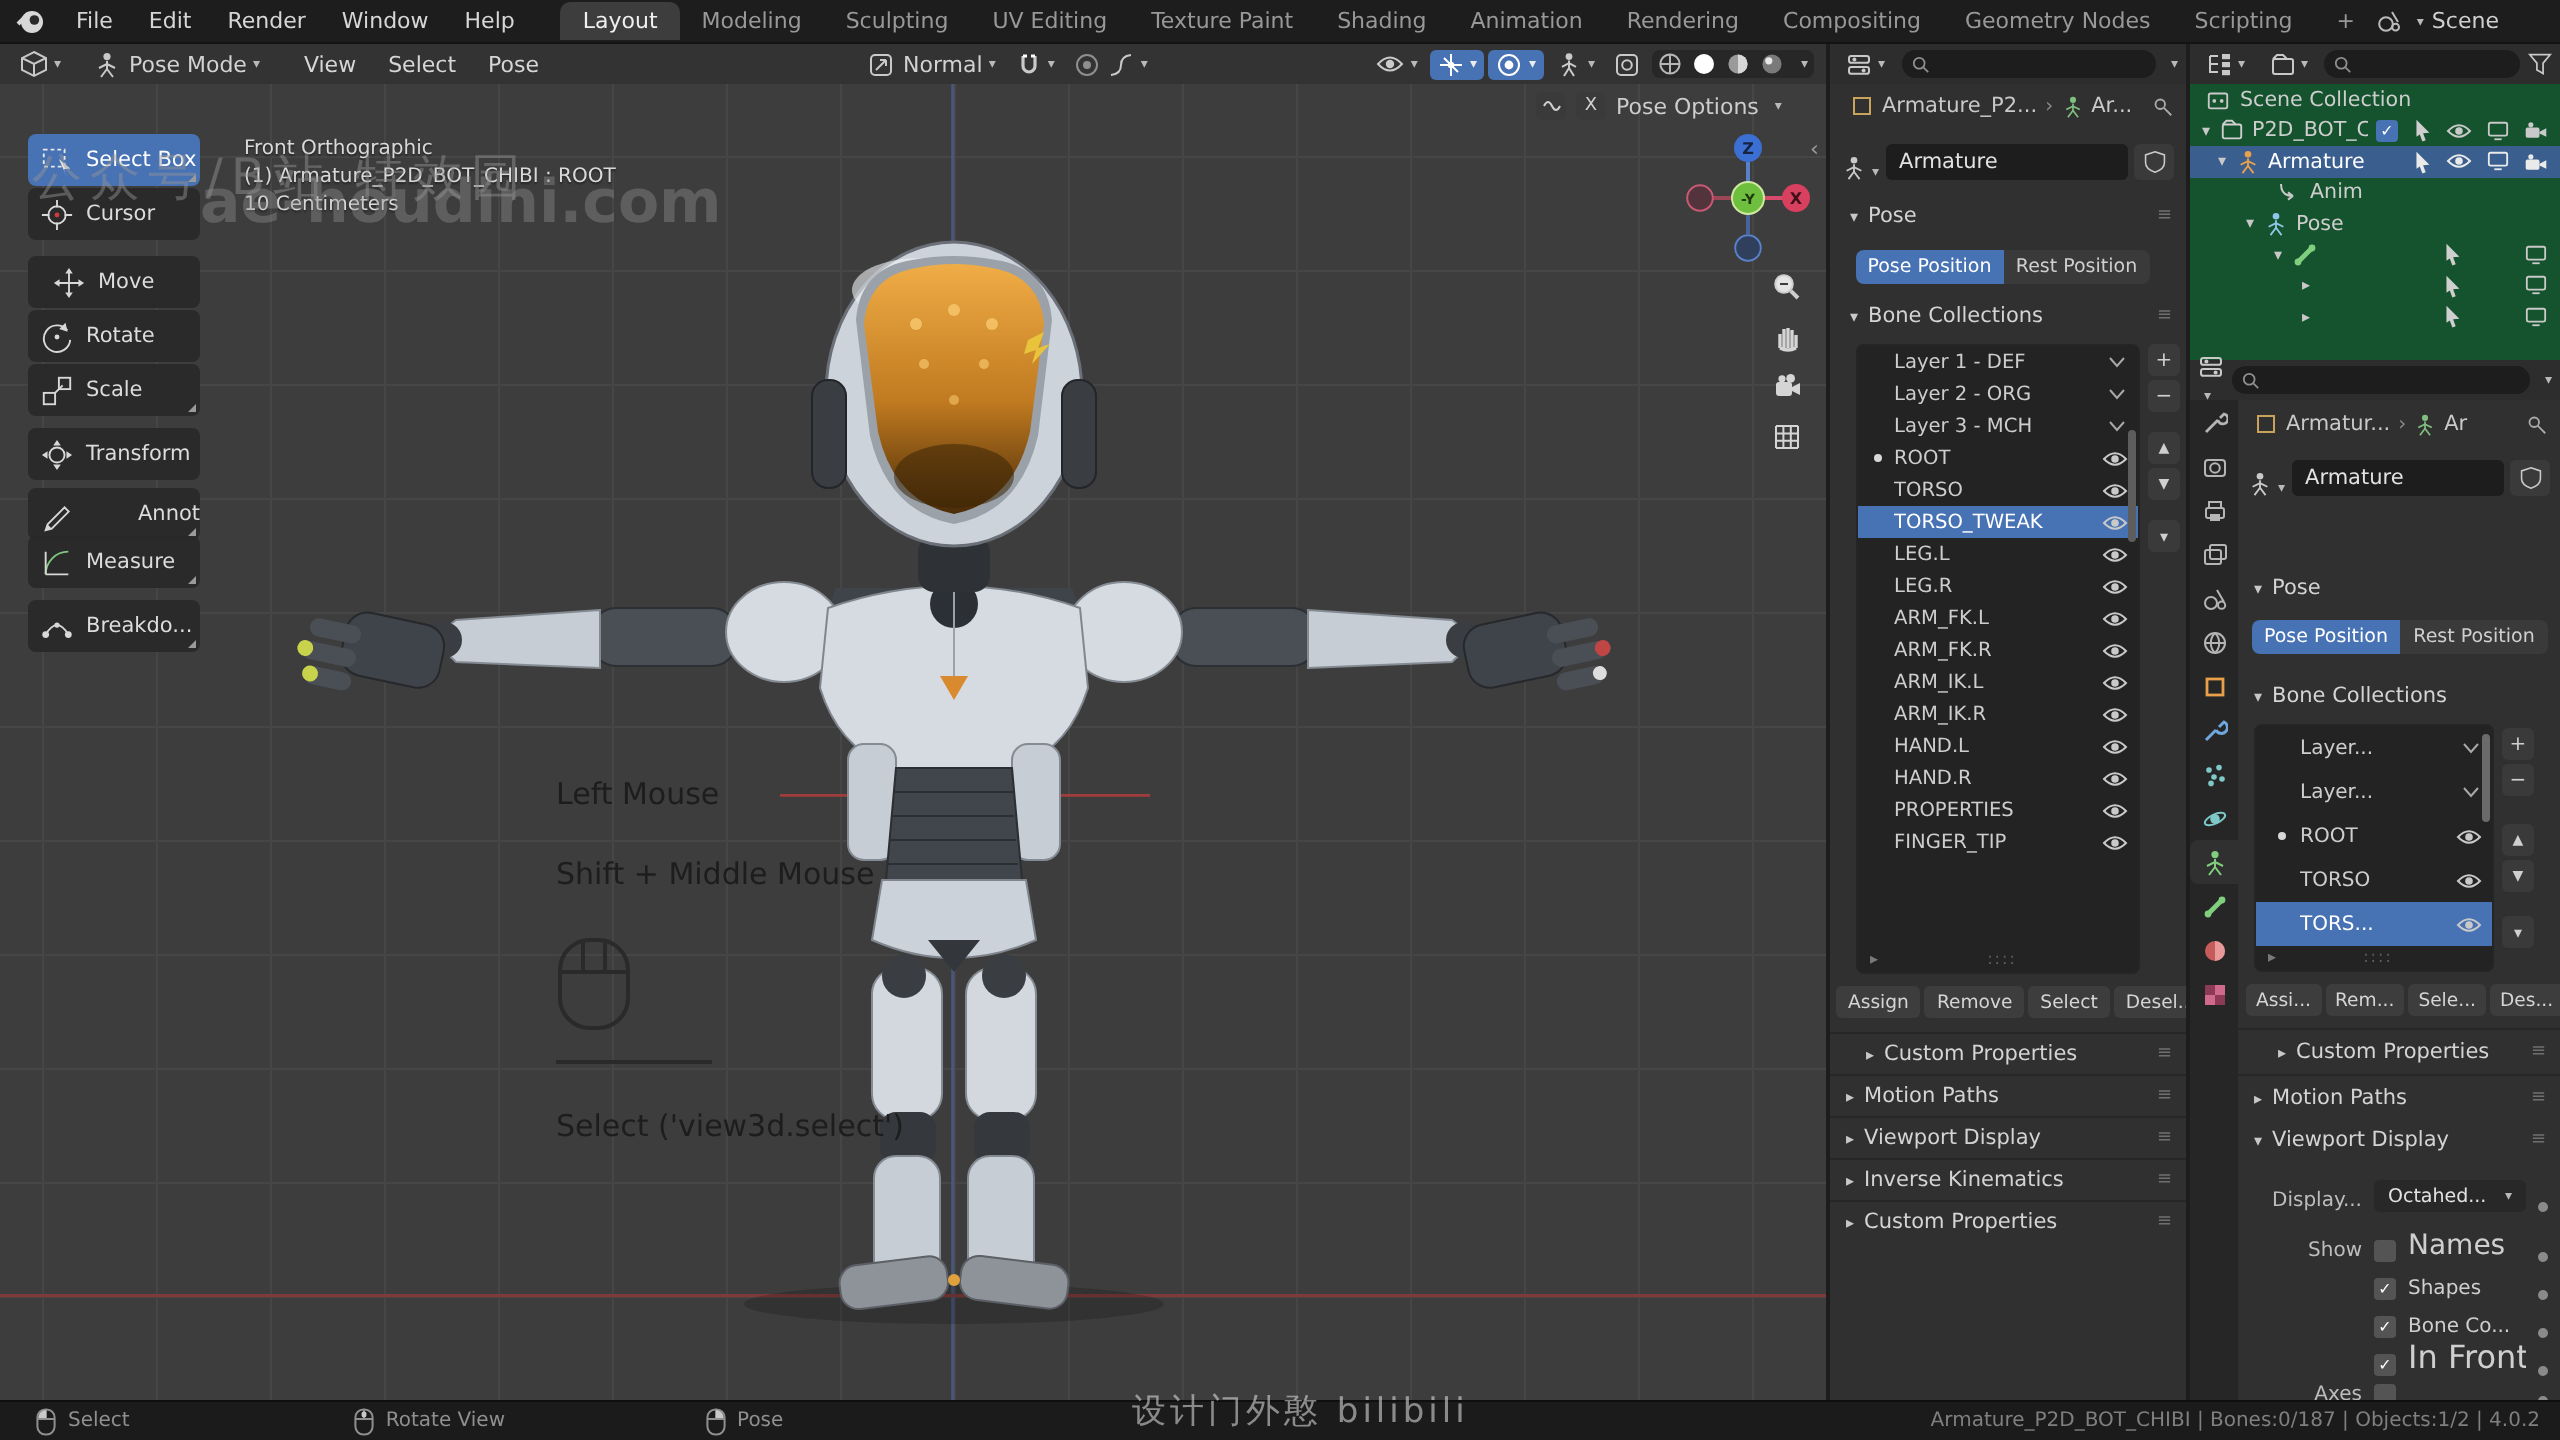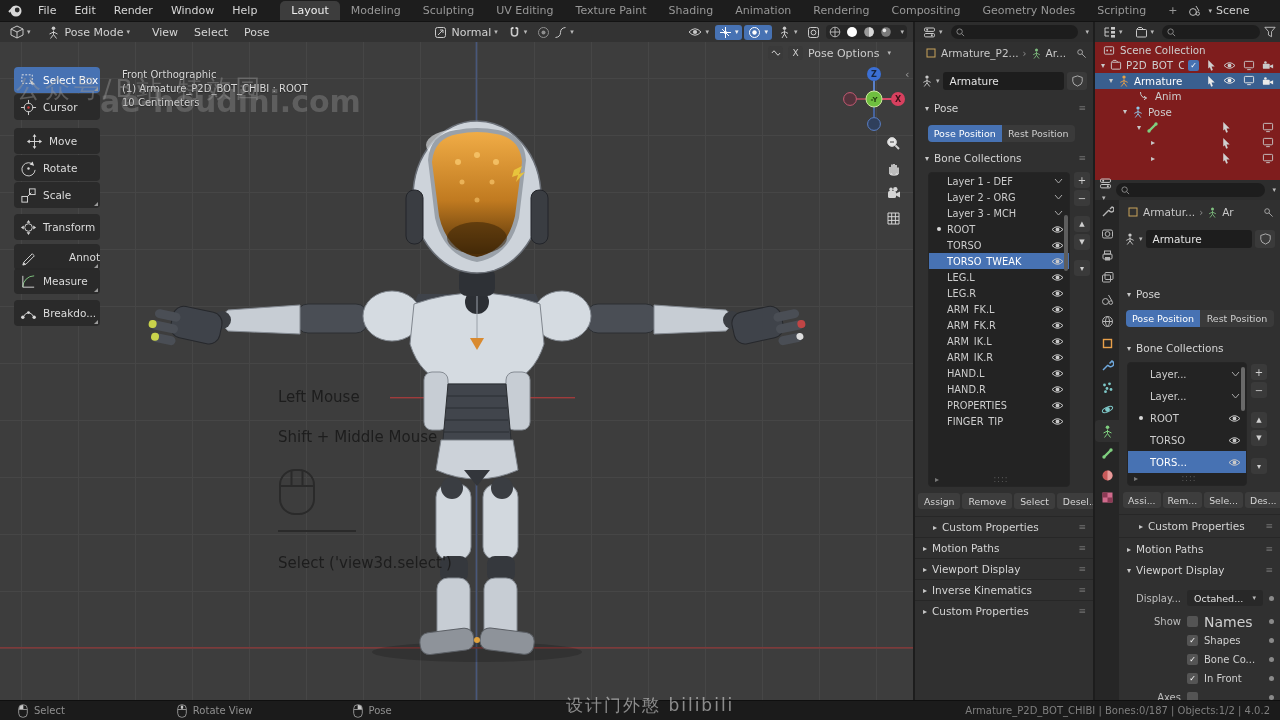--- a/index.html
+++ b/index.html
@@ -1,19 +1,19 @@
 <!DOCTYPE html>
 <html><head>
 <meta charset="utf-8">
 <style>
 *{margin:0;padding:0;box-sizing:border-box}
 html,body{width:1280px;height:720px;overflow:hidden;background:#1d1d1d;
 font-family:"DejaVu Sans","Liberation Sans",sans-serif;color:#d2d2d2;font-size:11px;
 -webkit-font-smoothing:antialiased}
-.flex{display:flex;align-items:center}
+.flex{display:flex;align-items:flex-end}
 .caret{font-size:7px;color:#b9b9b9;margin-left:3px}
 .tri{font-size:8px;color:#c8c8c8;margin-right:5px}
 svg{display:block}
 
 
 #topbar{position:absolute;left:0;top:0;width:1280px;height:22px;background:#1d1d1d;
 display:flex;align-items:center;border-bottom:1px solid #131313;z-index:20}
 #topbar .menu{padding:0 9px;color:#d6d6d6;font-size:11px}
 #tabs{display:flex;margin-left:14px;height:22px;align-items:center}
 .tab{padding:3px 11px;font-size:11px;color:#989898;border-radius:5px 5px 0 0;white-space:nowrap}
@@ -91,21 +91,21 @@
 .grip-row .dots{margin:0 auto;letter-spacing:1px;color:#5f5f5f}
 .side-col{position:absolute;display:flex;flex-direction:column;gap:2px}
 .side-col .sqbtn{width:16px;height:16px;color:#cfcfcf;font-size:10px}
 .btnrow{position:absolute;display:flex;gap:2px}
 .btnrow .b{background:#3d3d3d;border-radius:3px;height:16px;display:flex;align-items:center;justify-content:center;padding:0 6px;font-size:9.3px;color:#d5d5d5;white-space:nowrap;overflow:hidden}
 .cb{width:11px;height:11px;border-radius:2px;background:#545454;display:flex;align-items:center;justify-content:center;font-size:8px;color:#fff}
 .cb.on{background:#4772b3}
 .animdot{width:5px;height:5px;border-radius:50%;background:#8a8a8a}
 
 
-#outliner{position:absolute;left:1095px;top:42px;width:185px;height:138px;background:#7f1d1d;overflow:hidden;font-size:10.3px}
+#outliner{position:absolute;left:1095px;top:42px;width:185px;height:138px;background:#14532d;overflow:hidden;font-size:10.3px}
 .ol-row{position:relative;height:15.5px;display:flex;align-items:center;color:#cdcdcd;white-space:nowrap}
 .ol-row.sel{background:#3a5f8f;color:#fff}
 .ol-label{overflow:hidden;display:inline-block}
 .ol-icons{position:absolute;right:6px;display:flex;gap:7px;align-items:center}
 
 
 #rtabs{position:absolute;left:1095px;top:200px;width:24px;height:500px;background:#262626}
 .rtab{width:24px;height:22px;display:flex;align-items:center;justify-content:center}
 .rtab.active{background:#303030;border-radius:4px 0 0 4px}
 #rprops{position:absolute;left:1119px;top:200px;width:161px;height:500px;background:#303030;overflow:hidden}
@@ -1282,21 +1282,21 @@
             <span>✓</span>
           </span>
           <span style="flex:1;color:#cfcfcf;font-size:10px;overflow:hidden;white-space:nowrap">Bone Co...</span>
           <span class="animdot"></span>
         </div>
         <div class="flex" style="height:19px;gap:6px">
           <span style="width:62px"></span>
           <span class="cb">
             <span>✓</span>
           </span>
-          <span style="flex:1;color:#cfcfcf;font-size:10px;overflow:hidden;white-space:nowrap">In Front</span>
+          <span style="flex:1;color:#cfcfcf;font-size:16px;overflow:hidden;white-space:nowrap">In Front</span>
           <span class="animdot"></span>
         </div>
       </div>
   </div>
 
   <div class="flex" style="position:absolute;left:0;top:492px;right:6px;gap:6px">
     <span style="width:62px;text-align:right;color:#bdbdbd;font-size:10px">Axes</span>
     <span class="cb"></span>
     <span style="flex:1"></span>
     <span class="animdot"></span>

